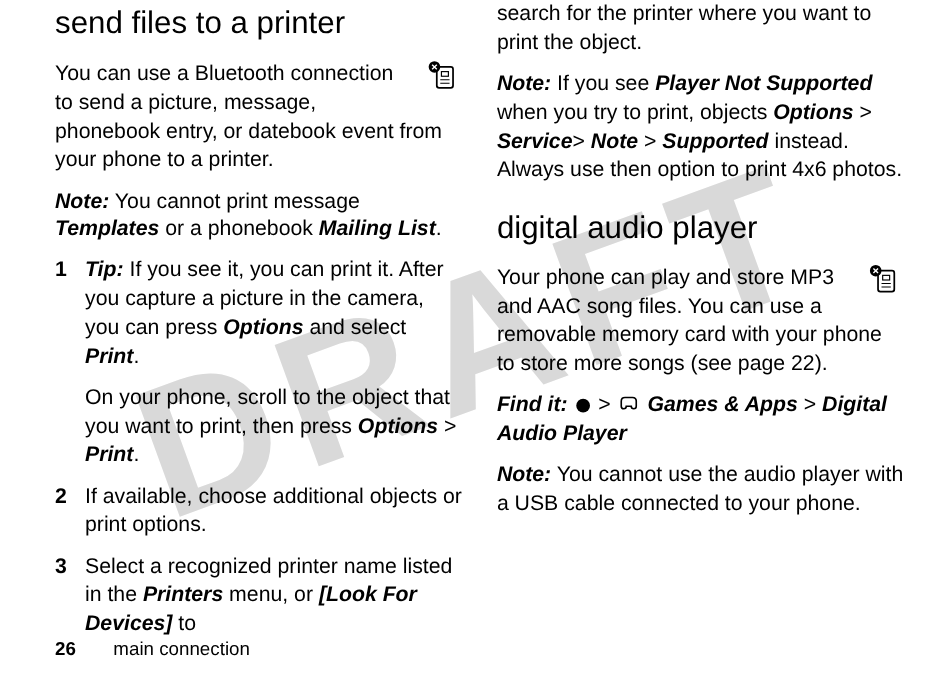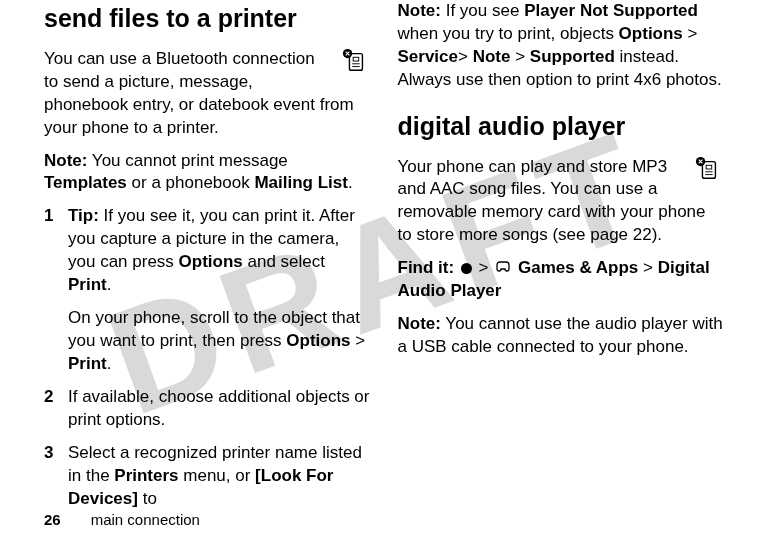--- a/index.html
+++ b/index.html
@@ -33,26 +33,26 @@
       z-index: 1;
       height: 470px;
     }
     .col {
       flex: 1;
       font-size: 17px;
       line-height: 1.35;
     }
     h1 {
       font-size: 25px;
-      font-weight: bold;
+      font-weight: normal;
       margin-bottom: 12px;
       margin-top: 2px;
     }
     p { margin-bottom: 10px; }
-    .b { font-family: "Arial Narrow", Arial, sans-serif; font-weight: bold; font-stretch: condensed; }
+    .b { font-family: "Arial Narrow", Arial, sans-serif; font-weight: bold; font-stretch: condensed; font-style: italic; }
     .step {
       display: flex;
       margin-bottom: 10px;
     }
     .step-num {
       font-weight: bold;
       width: 24px;
       flex-shrink: 0;
     }
     .step-body {
@@ -141,20 +141,21 @@
       <div class="step-num">3</div>
       <div class="step-body">
         <p>
           <span>Select a recognized printer name listed in the </span><span class="b">Printers</span><span> menu, or </span><span class="b">[Look For Devices]</span><span> to</span>
         </p>
       </div>
     </div>
   </div>
 
   <div class="col">
+    <p>search for the printer where you want to print the object.</p>
 
     <p>
       <span class="b">Note:</span><span> If you see </span><span class="b">Player Not Supported</span><span> when you try to print, objects </span><span class="b">Options</span><span> &gt; </span><span class="b">Service</span><span>&gt; </span><span class="b">Note</span><span> &gt; </span><span class="b">Supported</span><span> instead. Always use then option to print 4x6 photos.</span>
     </p>
 
     <h1 style="margin-top:18px;">digital audio player</h1>
 
     <p>
       <span class="icon-box feature-icon">
         <svg viewBox="0 0 32 28">

